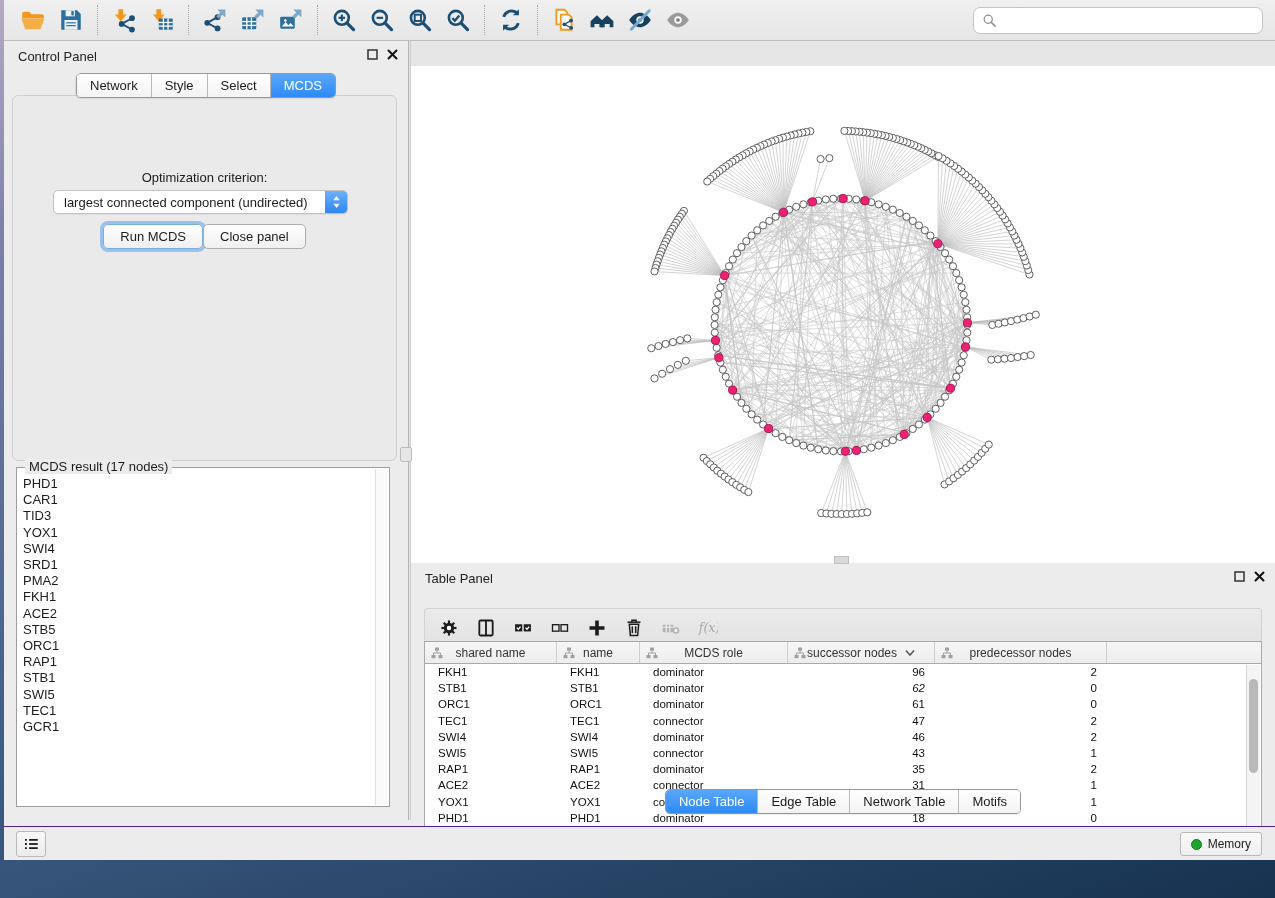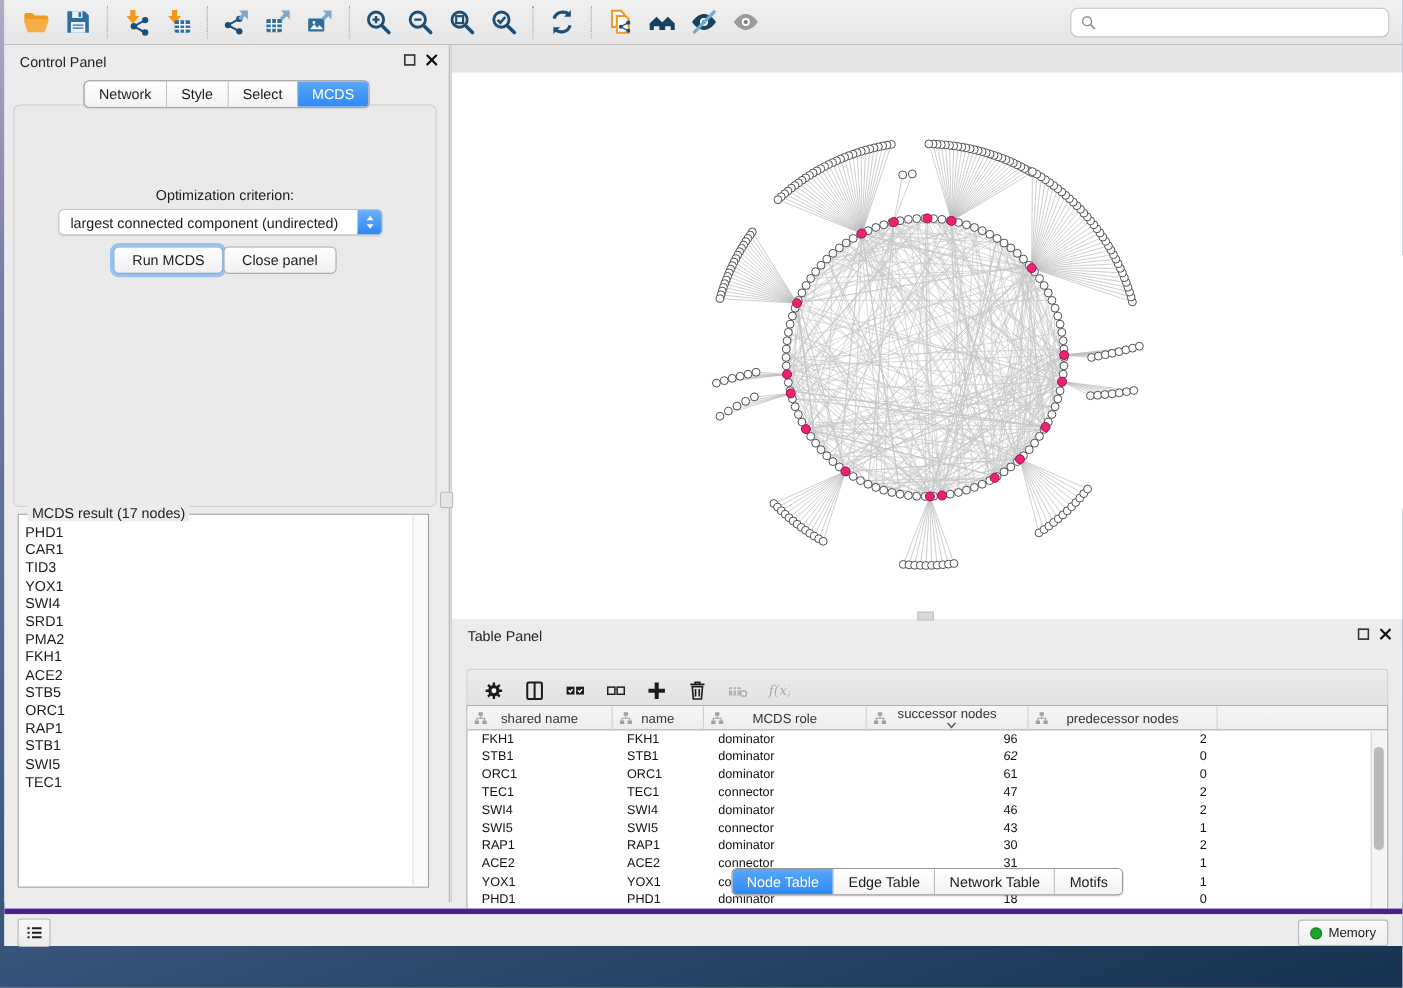--- a/index.html
+++ b/index.html
@@ -87,21 +87,21 @@
   .tbl-rows { position:absolute; left:0; right:15px; top:22px; bottom:0; overflow:hidden; }
   .tr { display:flex; height:16.2px; align-items:center; font-size:11.5px; color:#111; }
   .td { white-space:nowrap; overflow:hidden; }
   .td.txt { padding-left:13px; }
   .td.num { text-align:right; padding-right:10px; }
   .tbl-scroll { position:absolute; top:23px; right:1px; bottom:1px; width:14px; background:#f4f4f4; border-left:1px solid #d5d5d5; }
   .tbl-thumb { position:absolute; left:2px; right:2px; top:9%; height:58%; background:#b9b9b9; border-radius:5px; }
   .tp-tabs { position:absolute; left:0; right:0; bottom:6px; display:flex; justify-content:center; }
 
   
-  .statusbar { position:absolute; left:0; right:0; bottom:0; height:34px; background:#ececec; border-top:5px solid #4c1d95; }
+  .statusbar { position:absolute; left:0; right:0; bottom:0; height:34px; background:#ececec; border-top:1px solid #4c1d95; }
   .status-btn { position:absolute; left:12px; top:4px; width:30px; height:26px; background:linear-gradient(#f8f8f8,#ececec);
                 border:1px solid #b9b9b9; border-radius:3px; display:flex; align-items:center; justify-content:center; }
   .status-btn svg { width:18px; height:18px; }
   .mem-btn { position:absolute; right:13px; top:5px; height:24px; padding:0 10px; background:linear-gradient(#fafafa,#efefef);
              border:1px solid #b9b9b9; border-radius:3px; display:flex; align-items:center; gap:6px; font-size:12px; }
   .mem-dot { width:11px; height:11px; border-radius:50%; background:#1ba62b; border:1px solid #0f7d1d; }
 </style>
 </head>
 <body>
 
@@ -321,20 +321,21 @@
             <div>SRD1</div>
             <div>PMA2</div>
             <div>FKH1</div>
             <div>ACE2</div>
             <div>STB5</div>
             <div>ORC1</div>
             <div>RAP1</div>
             <div>STB1</div>
             <div>SWI5</div>
             <div>TEC1</div>
+            <div>GCR1</div>
           </div>
         <div class="result-scroll"></div>
       </div>
     </div>
 
     <div class="vsplit"></div>
     <div class="vsplit-handle"></div>
 
     <div class="net-panel">
       <div class="net-canvas">
@@ -1300,21 +1301,21 @@
                   <rect x="4" y="0.5" width="4" height="3.2" rx="0.5"></rect>
                   <rect x="0.5" y="8" width="4" height="3.2" rx="0.5"></rect>
                   <rect x="7.5" y="8" width="4" height="3.2" rx="0.5"></rect>
                 </g>
                 <g stroke="#a0a0a0" stroke-width="1" fill="none">
                   <path d="M6 3.7v2.3M2.5 8V6h7v2"></path>
                 </g>
               </svg>
               <span>MCDS role</span>
             </div>
-            <div class="th" style="width: 147px; flex-direction: column;">
+            <div class="th" style="width: 147px;">
               <svg class="hicon" viewBox="0 0 12 12">
                 <g fill="#a0a0a0">
                   <rect x="4" y="0.5" width="4" height="3.2" rx="0.5"></rect>
                   <rect x="0.5" y="8" width="4" height="3.2" rx="0.5"></rect>
                   <rect x="7.5" y="8" width="4" height="3.2" rx="0.5"></rect>
                 </g>
                 <g stroke="#a0a0a0" stroke-width="1" fill="none">
                   <path d="M6 3.7v2.3M2.5 8V6h7v2"></path>
                 </g>
               </svg>
@@ -1378,21 +1379,21 @@
               <div class="td txt" style="width: 132px;">SWI5</div>
               <div class="td txt" style="width: 83px;">SWI5</div>
               <div class="td txt" style="width: 148px;">connector</div>
               <div class="td num" style="width: 147px;">43</div>
               <div class="td num" style="width: 172px;">1</div>
             </div>
             <div class="tr">
               <div class="td txt" style="width: 132px;">RAP1</div>
               <div class="td txt" style="width: 83px;">RAP1</div>
               <div class="td txt" style="width: 148px;">dominator</div>
-              <div class="td num" style="width: 147px;">30</div>
+              <div class="td num" style="width: 147px;">35</div>
               <div class="td num" style="width: 172px;">2</div>
             </div>
             <div class="tr">
               <div class="td txt" style="width: 132px;">ACE2</div>
               <div class="td txt" style="width: 83px;">ACE2</div>
               <div class="td txt" style="width: 148px;">connector</div>
               <div class="td num" style="width: 147px;">31</div>
               <div class="td num" style="width: 172px;">1</div>
             </div>
             <div class="tr">

